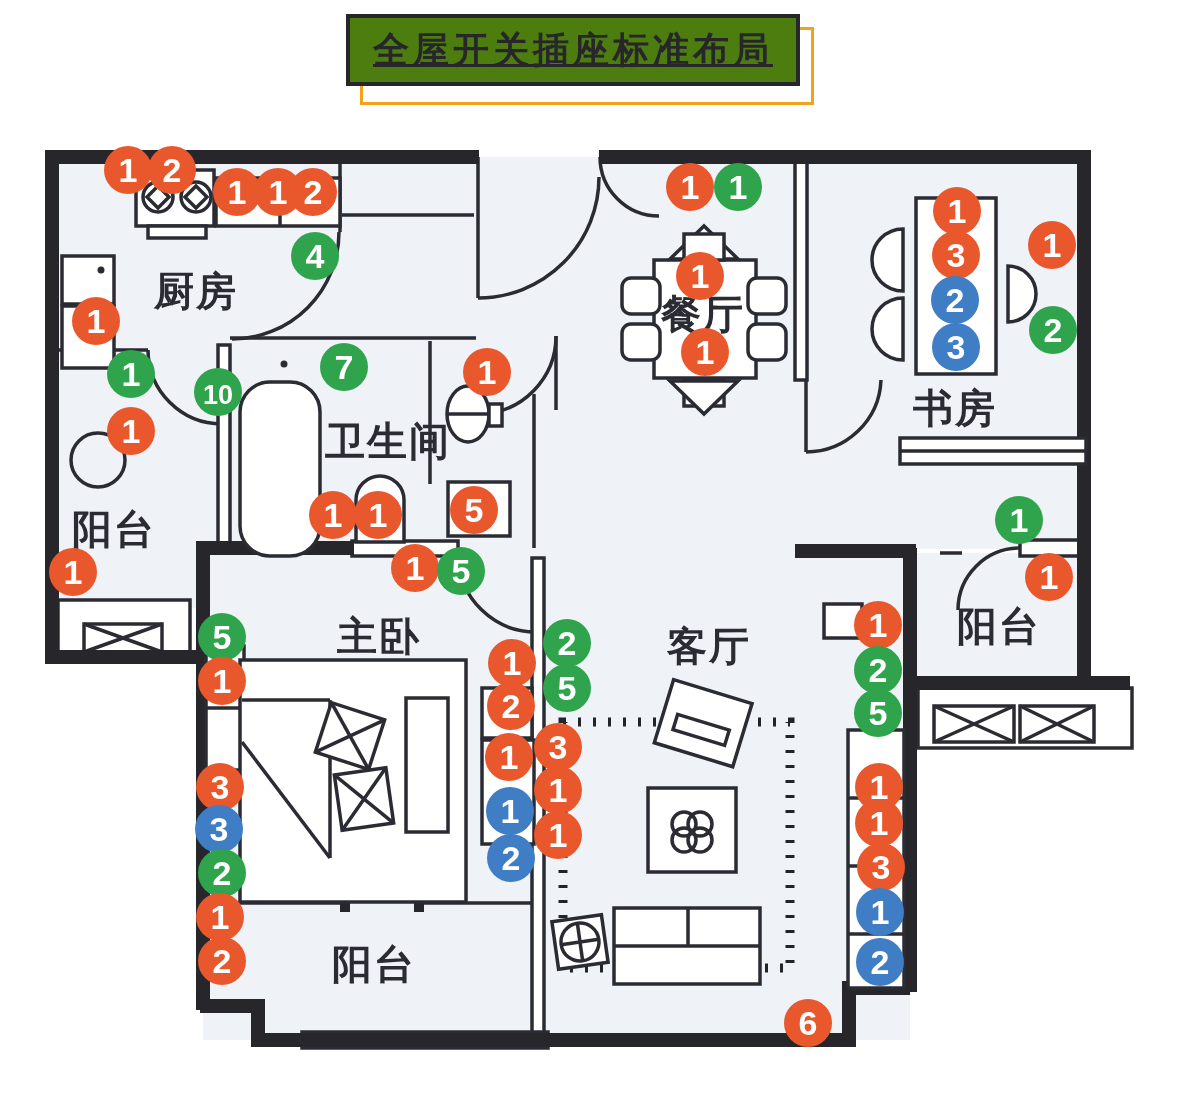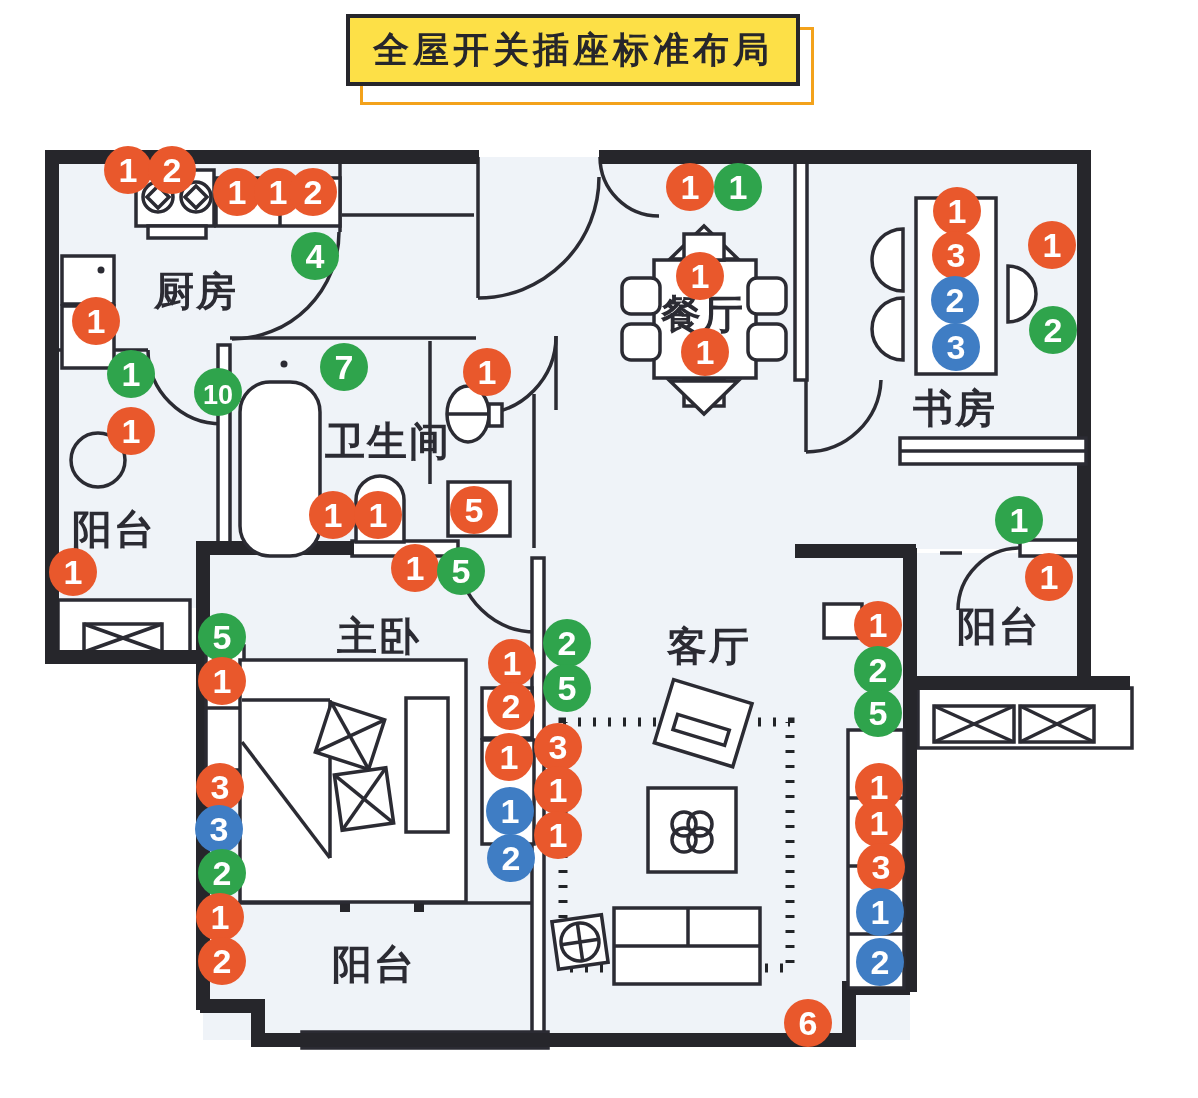--- a/index.html
+++ b/index.html
@@ -20,23 +20,23 @@
   .tint rect{fill:#eff3f8;stroke:none;}
 
   .room-label{fill:#2b2b33;font-size:40px;font-weight:700;text-anchor:middle;letter-spacing:2px;}
   .badge-num{fill:#ffffff;font-size:34px;font-weight:700;text-anchor:middle;}
   .badge-num-sm{font-size:27px;}
 
   
   .title-wrap{position:absolute;left:346px;top:14px;width:454px;height:72px;}
   .title-wrap::after{content:"";position:absolute;left:14px;top:13px;width:calc(100% - 6px);
      height:100%;border:3px solid #F3A21B;z-index:0;}
-  .title-text{position:relative;z-index:1;width:100%;height:100%;background:#fde047;
+  .title-text{position:relative;z-index:1;width:100%;height:100%;background:#4d7c0f;
      border:4px solid #26262b;box-sizing:border-box;display:flex;align-items:center;
-     justify-content:center;font-size:36px;font-weight:700;letter-spacing:4px;color:#26262b;}
+     justify-content:center;font-size:36px;font-weight:700;letter-spacing:4px;color:#26262b;text-decoration:underline;}
 </style>
 </head>
 <body>
 
 <div class="stage">
 <svg width="1198" height="1098" viewBox="0 0 1198 1098">
 
   <g class="tint">
     <rect x="52" y="157" width="1032" height="392"></rect>
     <rect x="52" y="350" width="166" height="258"></rect>

